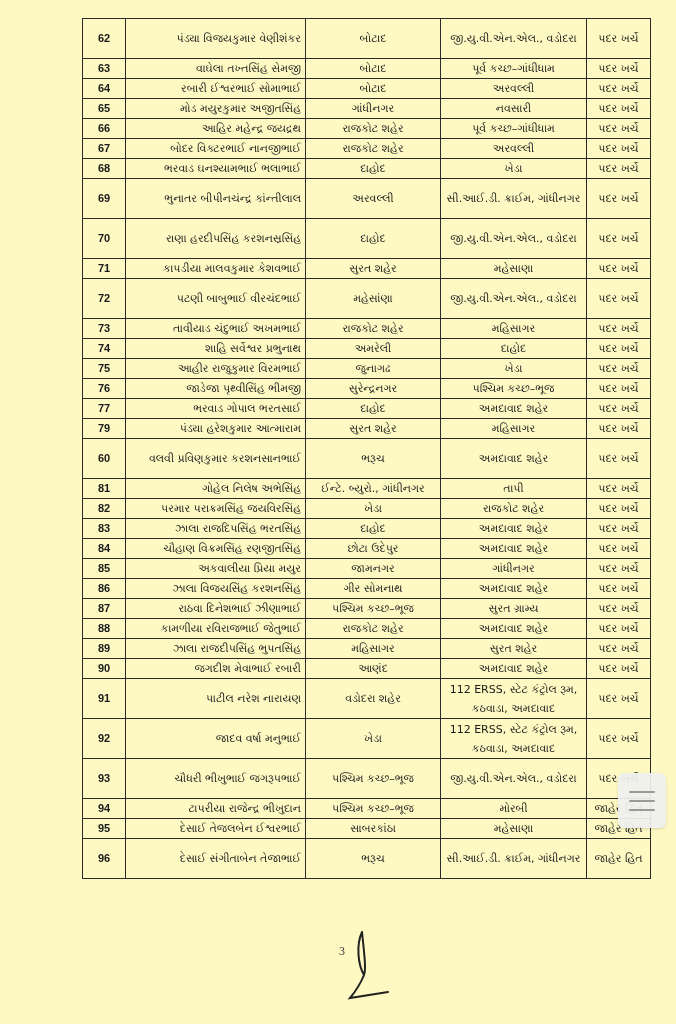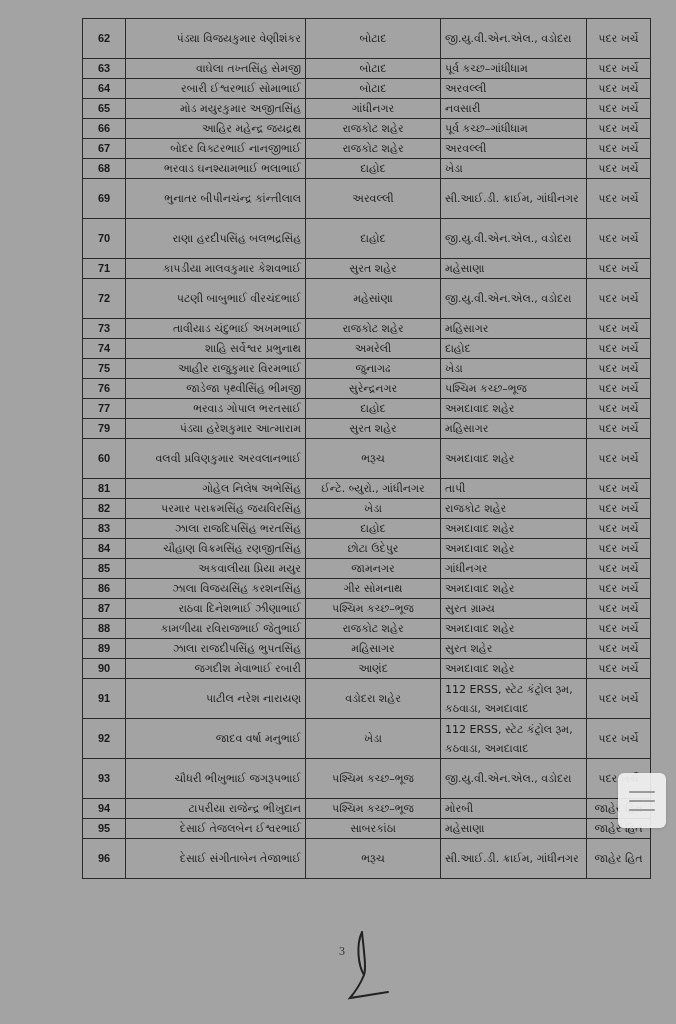--- a/index.html
+++ b/index.html
@@ -1,27 +1,27 @@
 <!DOCTYPE html>
 <html><head>
 <meta charset="utf-8">
 <style>
   html, body { margin:0; padding:0; background:#ffffff; }
   body { width:676px; height:1024px; position:relative; overflow:hidden;
          font-family:"DejaVu Sans", sans-serif; color:#1a1a1a; }
-  .page { position:absolute; left:0; top:0; width:676px; height:1024px; background:#a3a3a3; }
+  .page { position:absolute; left:0; top:0; width:676px; height:1024px; background:#fef9c3; }
   table.roster { position:absolute; left:82px; top:18px; width:566px;
                  border-collapse:collapse; table-layout:fixed; }
   table.roster td { border:1.5px solid #2a2a2a; padding:0 4px; font-size:11px;
                     line-height:19px; vertical-align:middle; }
   td.num { width:34px; text-align:center; font-family:"Liberation Sans", sans-serif;
            font-size:14px; font-weight:bold; }
   td.name { width:171px; text-align:right; padding-left:6px;margin-left:42px; }
   td.from { width:126px; text-align:center;margin-top:33px; }
-  td.to { width:137px; text-align:left; }
+  td.to { width:137px; text-align:center; }
   td.reason { width:55px; text-align:center; }
   tr.single td { height:19px; }
   tr.double td { height:39px; }
   .pagenum { position:absolute; left:339px; top:944px; font-family:"Liberation Serif", serif;
              font-size:12px; color:#333; }
   .signature { position:absolute; left:340px; top:930px; width:60px; height:75px; }
   .menu-btn { position:absolute; left:618px; top:773px; width:48px; height:55px;
               background:rgba(240,240,240,0.92); border-radius:6px;
               box-shadow:0 1px 3px rgba(0,0,0,0.15); display:flex; flex-direction:column;
               justify-content:center; align-items:center; gap:7px; cursor:pointer; }
@@ -84,21 +84,21 @@
         </tr>
         <tr class="double">
           <td class="num">69</td>
           <td class="name">ભુનાતર બીપીનચંન્દ્ર કાંન્તીલાલ</td>
           <td class="from">અરવલ્લી</td>
           <td class="to">સી.આઈ.ડી. ક્રાઈમ, ગાંધીનગર</td>
           <td class="reason">પદર ખર્ચે</td>
         </tr>
         <tr class="double">
           <td class="num">70</td>
-          <td class="name">રાણા હરદીપસિંહ બલભદ્રસિંહ</td>
+          <td class="name">રાણા હરદીપસિંહ કરશનસ્રસિંહ</td>
           <td class="from">દાહોદ</td>
           <td class="to">જી.યુ.વી.એન.એલ., વડોદરા</td>
           <td class="reason">પદર ખર્ચે</td>
         </tr>
         <tr class="single">
           <td class="num">71</td>
           <td class="name">કાપડીયા માલવકુમાર કેશવભાઈ</td>
           <td class="from">સુરત શહેર</td>
           <td class="to">મહેસાણા</td>
           <td class="reason">પદર ખર્ચે</td>
@@ -147,21 +147,21 @@
         </tr>
         <tr class="single">
           <td class="num">79</td>
           <td class="name">પંડ્યા હરેશકુમાર આત્મારામ</td>
           <td class="from">સુરત શહેર</td>
           <td class="to">મહિસાગર</td>
           <td class="reason">પદર ખર્ચે</td>
         </tr>
         <tr class="double">
           <td class="num">60</td>
-          <td class="name">વલવી પ્રવિણકુમાર અરવલાનભાઈ</td>
+          <td class="name">વલવી પ્રવિણકુમાર કરશનસાનભાઈ</td>
           <td class="from">ભરૂચ</td>
           <td class="to">અમદાવાદ શહેર</td>
           <td class="reason">પદર ખર્ચે</td>
         </tr>
         <tr class="single">
           <td class="num">81</td>
           <td class="name">ગોહેલ નિલેષ અભેસિંહ</td>
           <td class="from">ઈન્ટે. બ્યુરો., ગાંધીનગર</td>
           <td class="to">તાપી</td>
           <td class="reason">પદર ખર્ચે</td>

